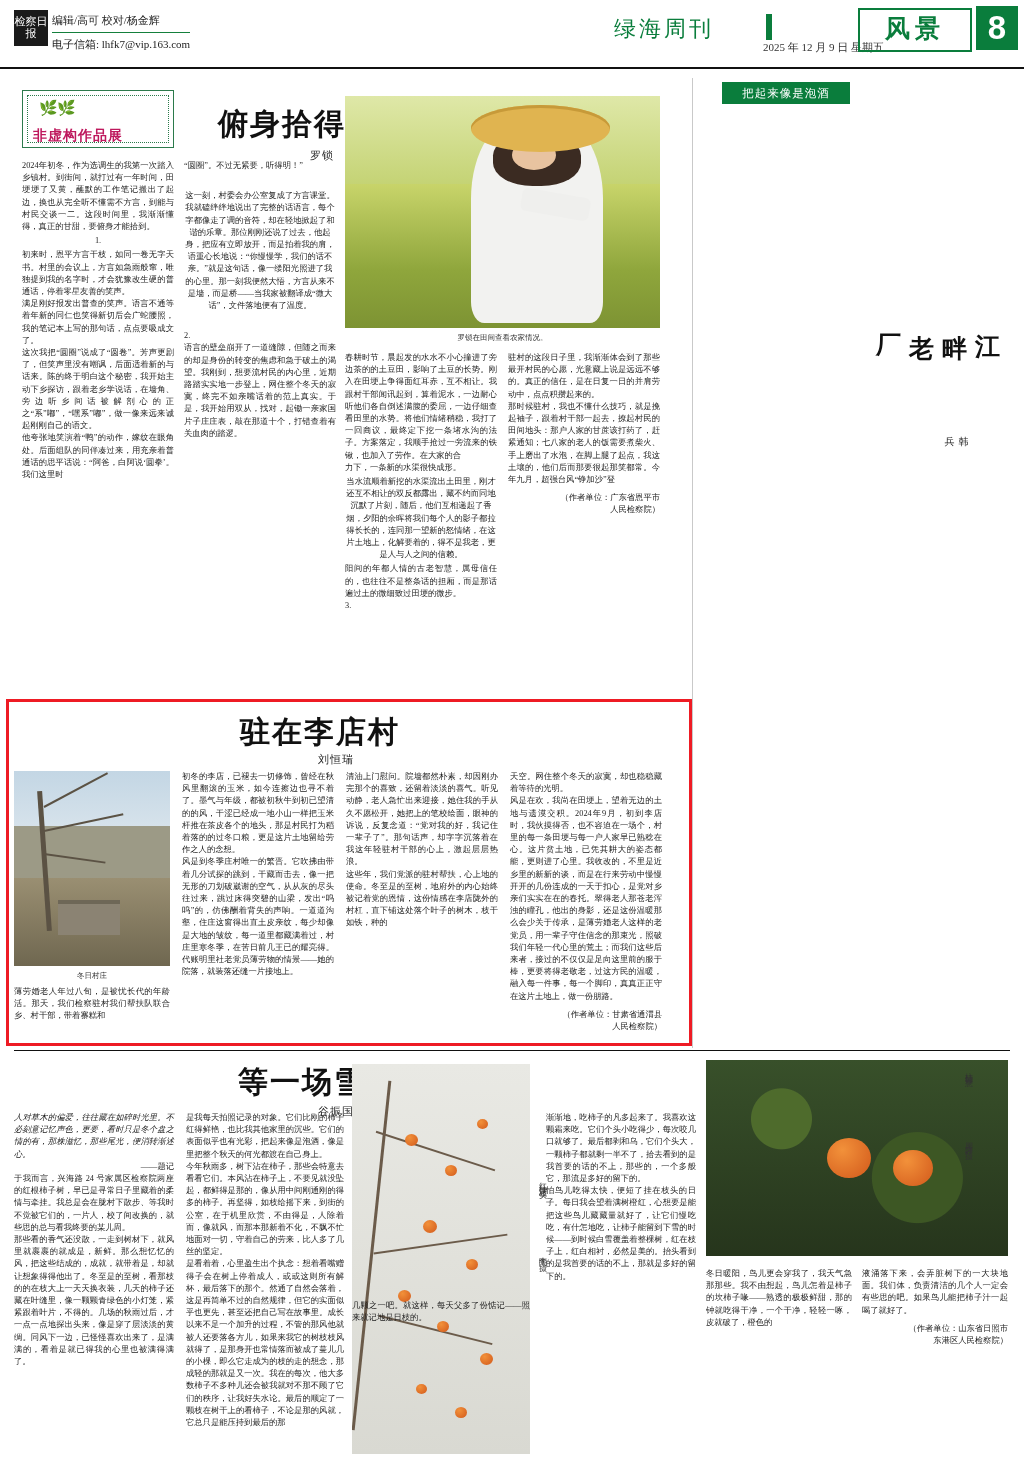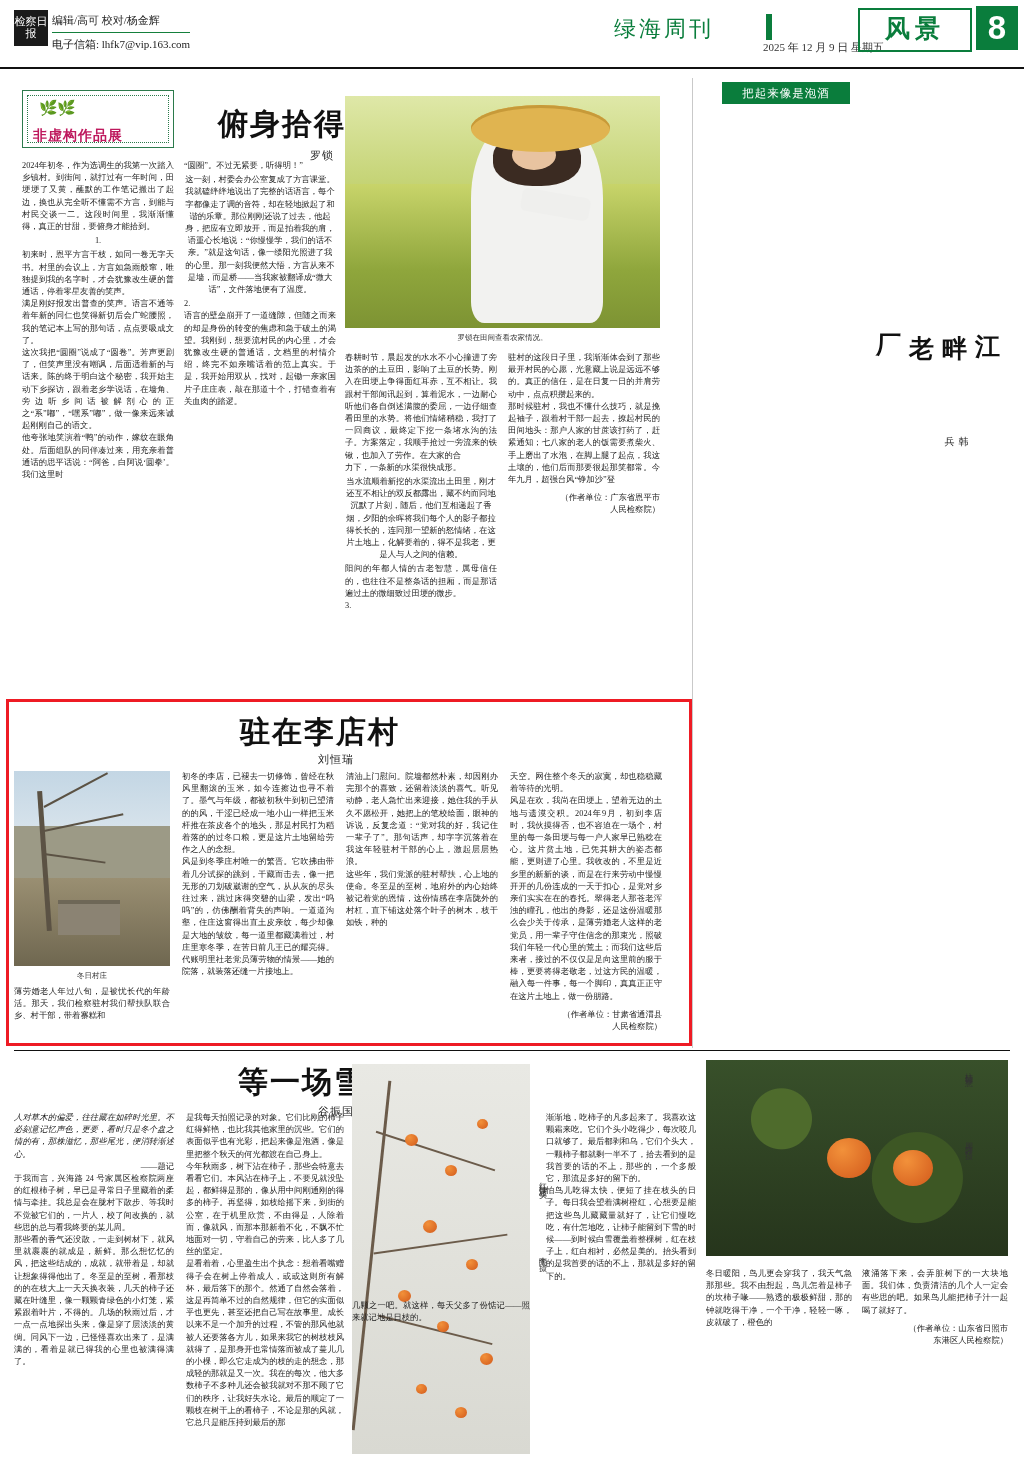--- a/index.html
+++ b/index.html
@@ -119,23 +119,23 @@
       <div>2024年初冬，作为选调生的我第一次踏入乡镇村。到街间，就打过有一年时间，田埂埂了又黄，蘸默的工作笔记搬出了起边，换也从完全听不懂需不方言，到能与村民交谈一二。这段时间里，我渐渐懂得，真正的甘甜，要俯身才能拾到。</div>
       <div style="text-align:center;margin:2px 0;">1.</div>
       <div>初来时，恩平方言干枝，如同一卷无字天书。村里的会议上，方言如急雨般窜，唯独提到我的名字时，才会犹豫改生硬的普通话，停着零星友善的笑声。</div>
       <div>满足刚好报发出普查的笑声。语言不通等着年新的同仁也笑得新切后会广蛇腰照，我的笔记本上写的那句话，点点要吸成文了。</div>
       <div>这次我把“圆圈”说成了“圆卷”。芳声更剧了，但笑声里没有嘲讽，后面适着新的与话来。陈的终于明白这个秘密，我开始主动下乡探访，跟着老乡学说话，在墙角、旁边听乡间话被解剖心的正之“系”嘟”，“嘿系”嘟”，做一像来远来诚起刚刚自己的语文。</div>
       <div>他夸张地笑演着“鸭”的动作，嫁纹在眼角处。后面组队的同伴凑过来，用充亲着普通话的思平话说：“阿爸，白阿说‘圆拳’。我们这里时</div>
     </div>
 
     <div class="col vtxt" style="left:184px;top:160px;width:152px;">
       <div>“圆圈”。不过无紧要，听得明！”</div>
-      <div style="text-align:center;margin:2px 0;">这一刻，村委会办公室复成了方言课堂。我就磕绊绊地说出了完整的话语言，每个字都像走了调的音符，却在轻地掀起了和谐的乐章。那位刚刚还说了过去，他起身，把应有立即放开，而是拍着我的肩，语重心长地说：“你慢慢学，我们的话不亲。”就是这句话，像一缕阳光照进了我的心里。那一刻我便然大悟，方言从来不是墙，而是桥——当我家被翻译成“微大话”，文件落地便有了温度。</div>
+      <div style="text-align:center;margin:18px 0;">这一刻，村委会办公室复成了方言课堂。我就磕绊绊地说出了完整的话语言，每个字都像走了调的音符，却在轻地掀起了和谐的乐章。那位刚刚还说了过去，他起身，把应有立即放开，而是拍着我的肩，语重心长地说：“你慢慢学，我们的话不亲。”就是这句话，像一缕阳光照进了我的心里。那一刻我便然大悟，方言从来不是墙，而是桥——当我家被翻译成“微大话”，文件落地便有了温度。</div>
       <div>2.</div>
-      <div>语言的壁垒崩开了一道缝隙，但随之而来的却是身份的转变的焦虑和急于破土的渴望。我刚到，想要流村民的内心里，才会犹豫改生硬的普通话，文档里的村情介绍，终完不如亲嘴话着的范上真实。于是，我开始用双从，找对，起锄一亲家国片子庄庄表，敲在那道十个，打错查着有关血肉的踏逻。</div>
+      <div>语言的壁垒崩开了一道缝隙，但随之而来的却是身份的转变的焦虑和急于破土的渴望。我刚到，想要流村民的内心里，近期路踏实实地一步登上，网住整个冬天的寂寞，终完不如亲嘴话着的范上真实。于是，我开始用双从，找对，起锄一亲家国片子庄庄表，敲在那道十个，打错查着有关血肉的踏逻。</div>
     </div>
 
     <div class="col vtxt" style="left:345px;top:352px;width:152px;">
       <div>春耕时节，晨起发的水水不小心撞进了旁边茶的的土豆田，影响了土豆的长势。刚入在田埂上争得面红耳赤，互不相让。我跟村干部闻讯起到，算着泥水，一边耐心听他们各自倒述满腹的委屈，一边仔细查看田里的水势。将他们情绪稍稳，我打了一回商议，最终定下挖一条堵水沟的法子。方案落定，我顺手抢过一旁流来的铁锹，也加入了劳作。在大家的合</div>
       <div>力下，一条新的水渠很快成形。</div>
       <div style="text-align:center;margin:2px 0;">当水流顺着新挖的水渠流出土田里，刚才还互不相让的双反都露出，藏不约而同地沉默了片刻，随后，他们互相递起了香烟，夕阳的余晖将我们每个人的影子都拉得长长的，连同那一望新的怒情绪，在这片土地上，化解要着的，得不是我老，更是人与人之间的信赖。</div>
       <div>阳间的年都人情的古老智慧，属母信任的，也往往不是整条话的担厢，而是那话遍过土的微细致过田埂的微步。</div>
       <div>3.</div>
     </div>
 

